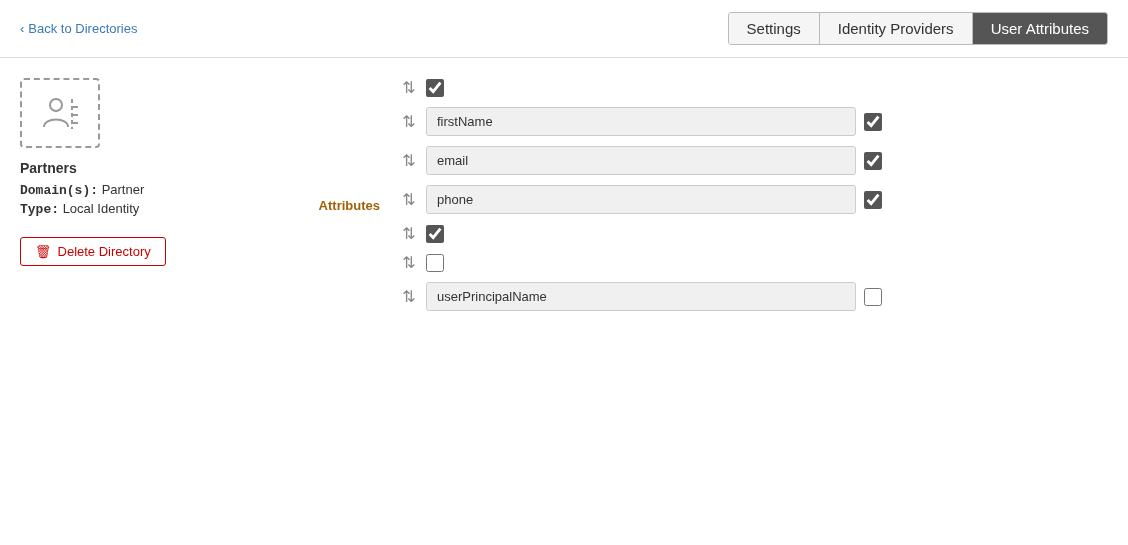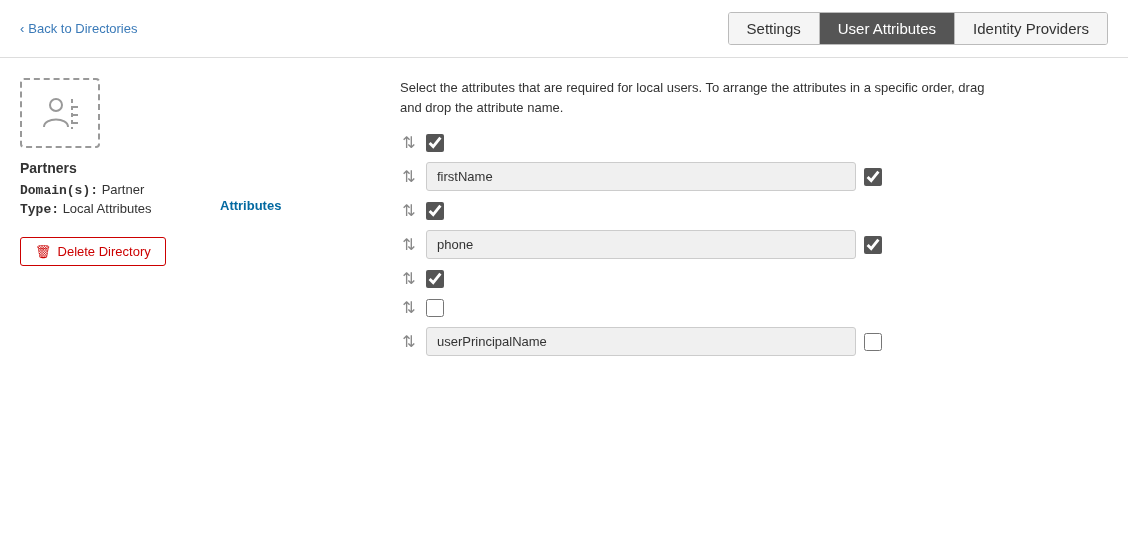--- a/index.html
+++ b/index.html
@@ -105,22 +105,23 @@
     .content {
       flex: 1;
       display: flex;
       gap: 20px;
     }
     .attributes-label-col {
       width: 160px;
       padding-top: 120px;
       font-weight: bold;
       font-size: 13px;
-      color: #0369a1;
+      color: #a16207;
       flex-shrink: 0;
+      text-align: right;
     }
     .attributes-main {
       flex: 1;
     }
     .attributes-description {
       font-size: 13px;
       color: #333;
       margin-bottom: 16px;
       line-height: 1.5;
       max-width: 600px;
@@ -163,22 +164,22 @@
 </head>
 <body>
 
 <div class="header">
   <a href="#" class="back-link">
     <span class="chevron">‹</span>
     <span>Back to Directories</span>
   </a>
   <div class="tab-group">
     <button class="tab-btn">Settings</button>
+    <button class="tab-btn">Identity Providers</button>
     <button class="tab-btn active">User Attributes</button>
-    <button class="tab-btn">Identity Providers</button>
   </div>
 </div>
 
 <div class="main">
 
   <div class="sidebar">
     <div class="directory-icon">
       <svg width="48" height="48" viewBox="0 0 48 48" fill="none" xmlns="http://www.w3.org/2000/svg">
 
         <circle cx="20" cy="16" r="6" stroke="#999" stroke-width="2" fill="none"></circle>
@@ -193,48 +194,48 @@
     </div>
 
     <div class="sidebar-name">Partners</div>
 
     <div class="sidebar-meta">
       <span class="label">Domain(s):</span>
       <span>Partner</span>
     </div>
     <div class="sidebar-meta">
       <span class="label">Type:</span>
-      <span>Local Attributes</span>
+      <span>Local Identity</span>
     </div>
 
     <button class="delete-btn">
       <span>🗑</span>
       <span>Delete Directory</span>
     </button>
   </div>
 
   <div class="content">
     <div class="attributes-label-col">
       <span>Attributes</span>
     </div>
     <div class="attributes-main">
-      <div class="attributes-description">Select the attributes that are required for local users. To arrange the attributes in a specific order, drag and drop the attribute name.</div>
 
       <div id="attribute-rows">
           <div class="attribute-row">
             <span class="drag-handle" title="Drag to reorder">⇅</span>
             <input type="checkbox" class="attr-checkbox" checked="" style="">
           </div>
           <div class="attribute-row">
             <span class="drag-handle" title="Drag to reorder">⇅</span>
             <div class="attribute-input">firstName</div>
             <input type="checkbox" class="attr-checkbox" checked="" style="">
           </div>
           <div class="attribute-row">
             <span class="drag-handle" title="Drag to reorder">⇅</span>
+            <div class="attribute-input">email</div>
             <input type="checkbox" class="attr-checkbox" checked="" style="">
           </div>
           <div class="attribute-row">
             <span class="drag-handle" title="Drag to reorder">⇅</span>
             <div class="attribute-input">phone</div>
             <input type="checkbox" class="attr-checkbox" checked="" style="">
           </div>
           <div class="attribute-row">
             <span class="drag-handle" title="Drag to reorder">⇅</span>
             <input type="checkbox" class="attr-checkbox" checked="" style="">

